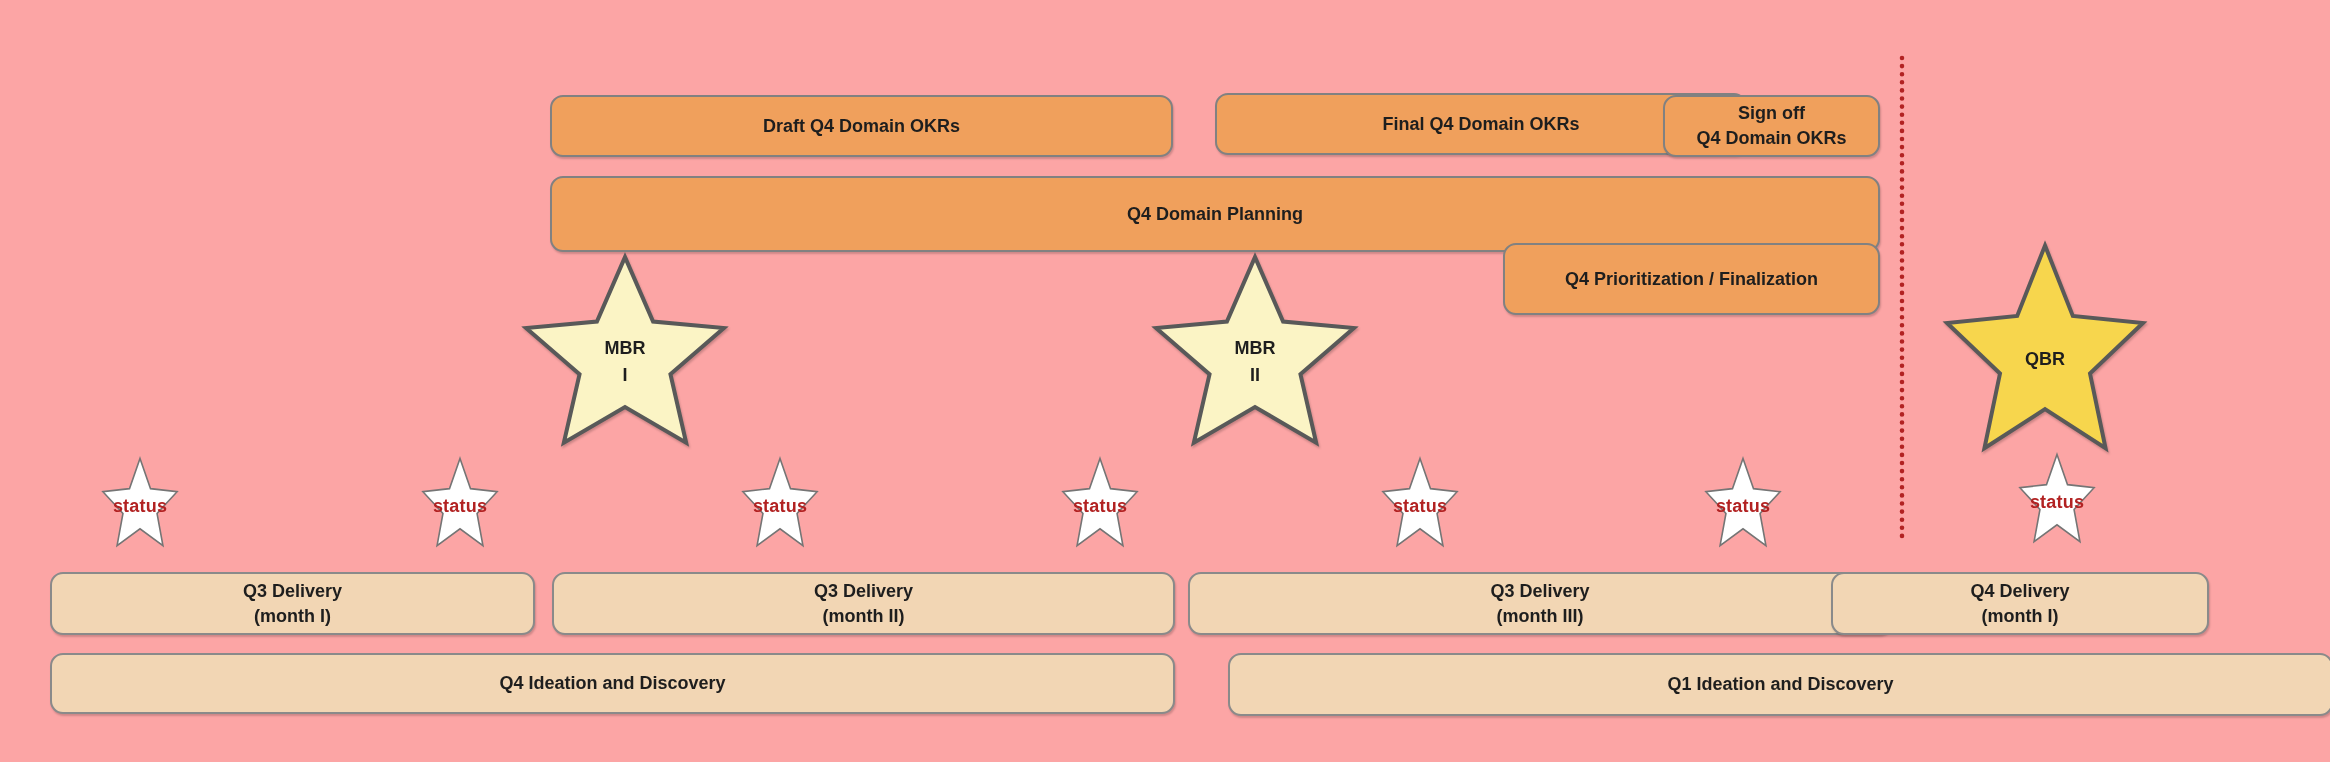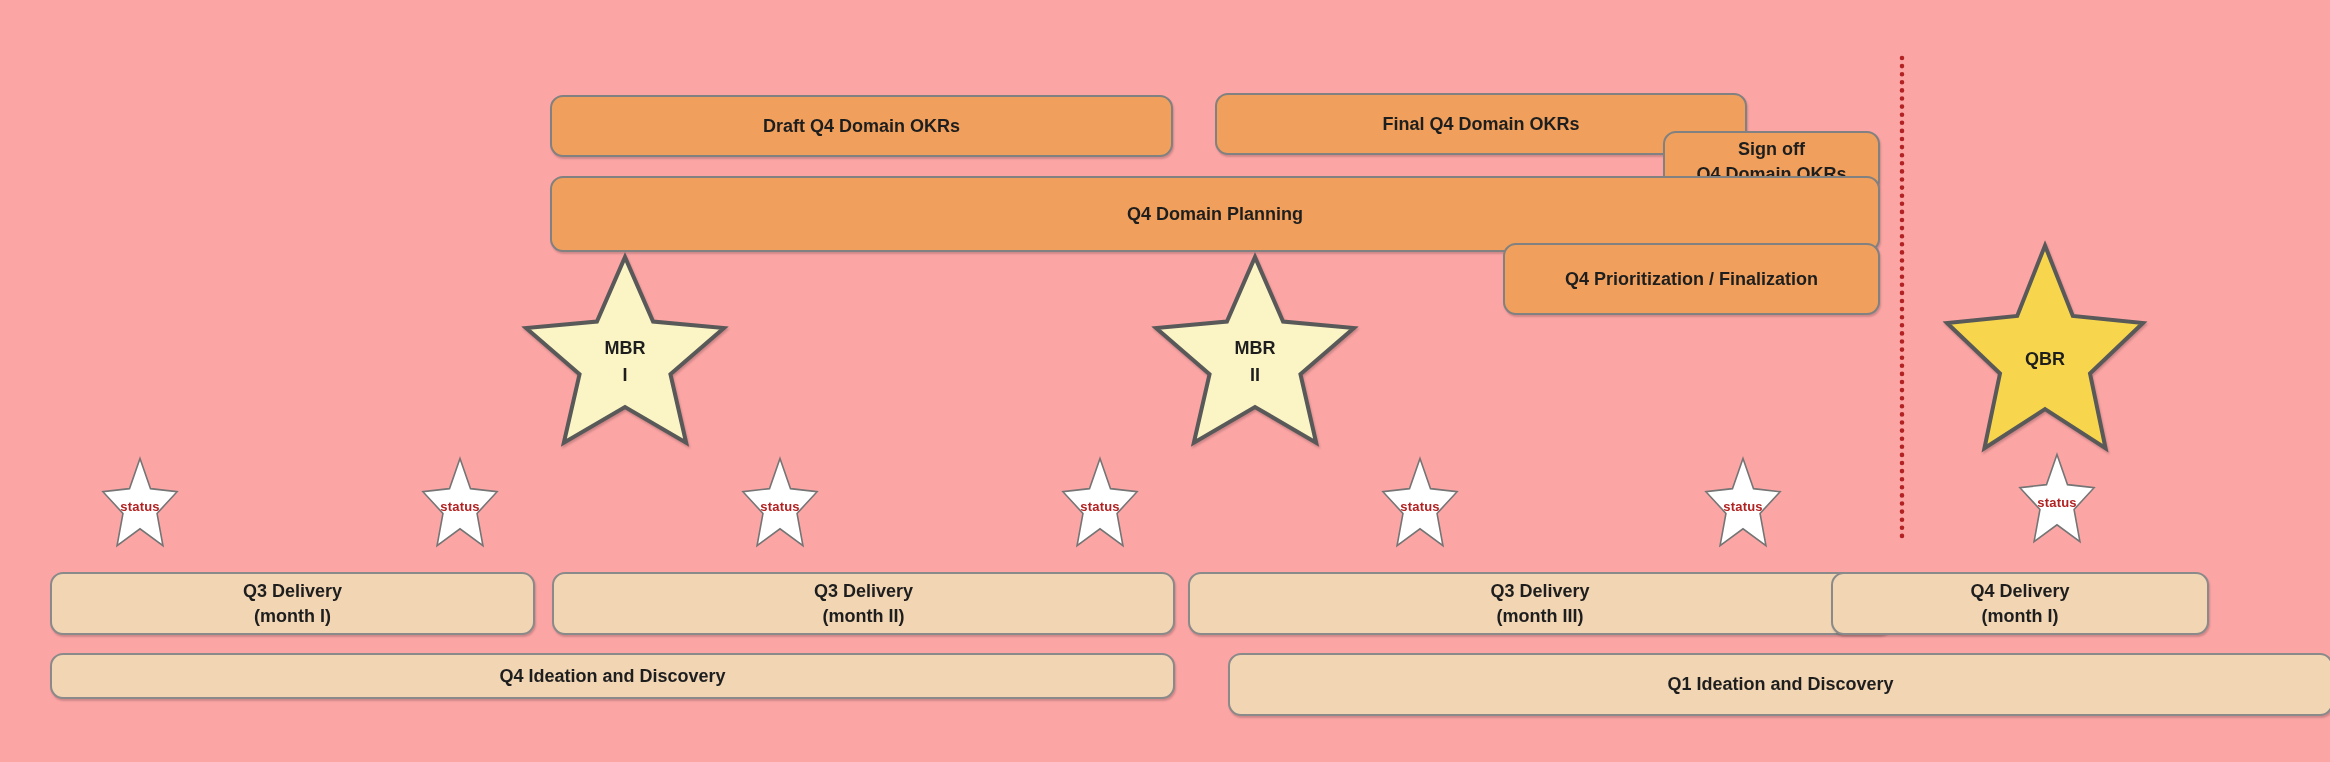--- a/index.html
+++ b/index.html
@@ -25,36 +25,36 @@
   .star svg { width:100%; height:100%; display:block; overflow:visible;
               filter:drop-shadow(1px 2px 1px rgba(0,0,0,0.2)); }
   .star .star-label {
     position:absolute; inset:0;
     display:flex; align-items:center; justify-content:center;
     text-align:center; font-weight:bold; white-space:pre-line;
   }
   .star.big .star-label { font-size:18px; line-height:27px; color:var(--text);
                           transform:translateY(12px); }
   .star.small svg { filter:none; }
-  .star.small .star-label { font-size:13px; color:var(--red);
+  .star.small .star-label { font-size:18px; color:var(--red);
                             transform:translateY(4px); letter-spacing:0.2px; }
   .star.pale polygon { fill:var(--pale-yellow); }
   .star.gold polygon { fill:var(--gold); }
   .star.big polygon { stroke:var(--star-border); stroke-width:4; }
   .star.small polygon { fill:#ffffff; stroke:var(--status-border); stroke-width:1.6; }
   #divider { position:absolute; }
 </style>
 </head>
 <body>
 
 <div id="canvas">
 
   <div class="bar orange" style="left:550px; top:95px; width:623px; height:62px;">Draft Q4 Domain OKRs</div>
   <div class="bar orange" style="left:1190px; top:93px; width:532px; height:62px;margin-left:25px;">Final Q4 Domain OKRs</div>
-  <div class="bar orange" style="left:1663px; top:95px; width:217px; height:62px;margin-top:36px;">Sign off
+  <div class="bar orange" style="left:1663px; top:95px; width:217px; height:62px;">Sign off
 Q4 Domain OKRs</div>
   <div class="bar orange" style="left:550px; top:176px; width:1330px; height:76px;">Q4 Domain Planning</div>
   <div class="bar orange" style="left:1503px; top:243px; width:377px; height:72px;">Q4 Prioritization / Finalization</div>
 
   <div class="star big pale" style="left:521px; top:252px; width:208px; height:196px;">
     <svg viewBox="0 0 200 191" preserveAspectRatio="none" aria-hidden="true">
       <polygon vector-effect="non-scaling-stroke" points="100,5 127,67.8 195.1,74.1 143.7,119.2 158.8,185.9 100,151 41.2,185.9 56.3,119.2 4.9,74.1 73,67.8"></polygon>
     </svg>
     <div class="star-label">MBR
 I</div>
@@ -124,16 +124,16 @@
 
   <div class="bar tan" style="left:50px; top:572px; width:485px; height:63px;">Q3 Delivery
 (month I)</div>
   <div class="bar tan" style="left:552px; top:572px; width:623px; height:63px;">Q3 Delivery
 (month II)</div>
   <div class="bar tan" style="left:1188px; top:572px; width:704px; height:63px;">Q3 Delivery
 (month III)</div>
   <div class="bar tan" style="left:1831px; top:572px; width:378px; height:63px;">Q4 Delivery
 (month I)</div>
 
-  <div class="bar tan" style="left:50px; top:653px; width:1125px; height:46px;">Q4 Ideation and Discovery</div>
+  <div class="bar tan" style="left:50px; top:653px; width:1125px; height:61px;">Q4 Ideation and Discovery</div>
   <div class="bar tan" style="left:1188px; top:653px; width:1105px; height:63px;margin-left:40px;">Q1 Ideation and Discovery</div>
 
 </div>
 
 </body></html>

